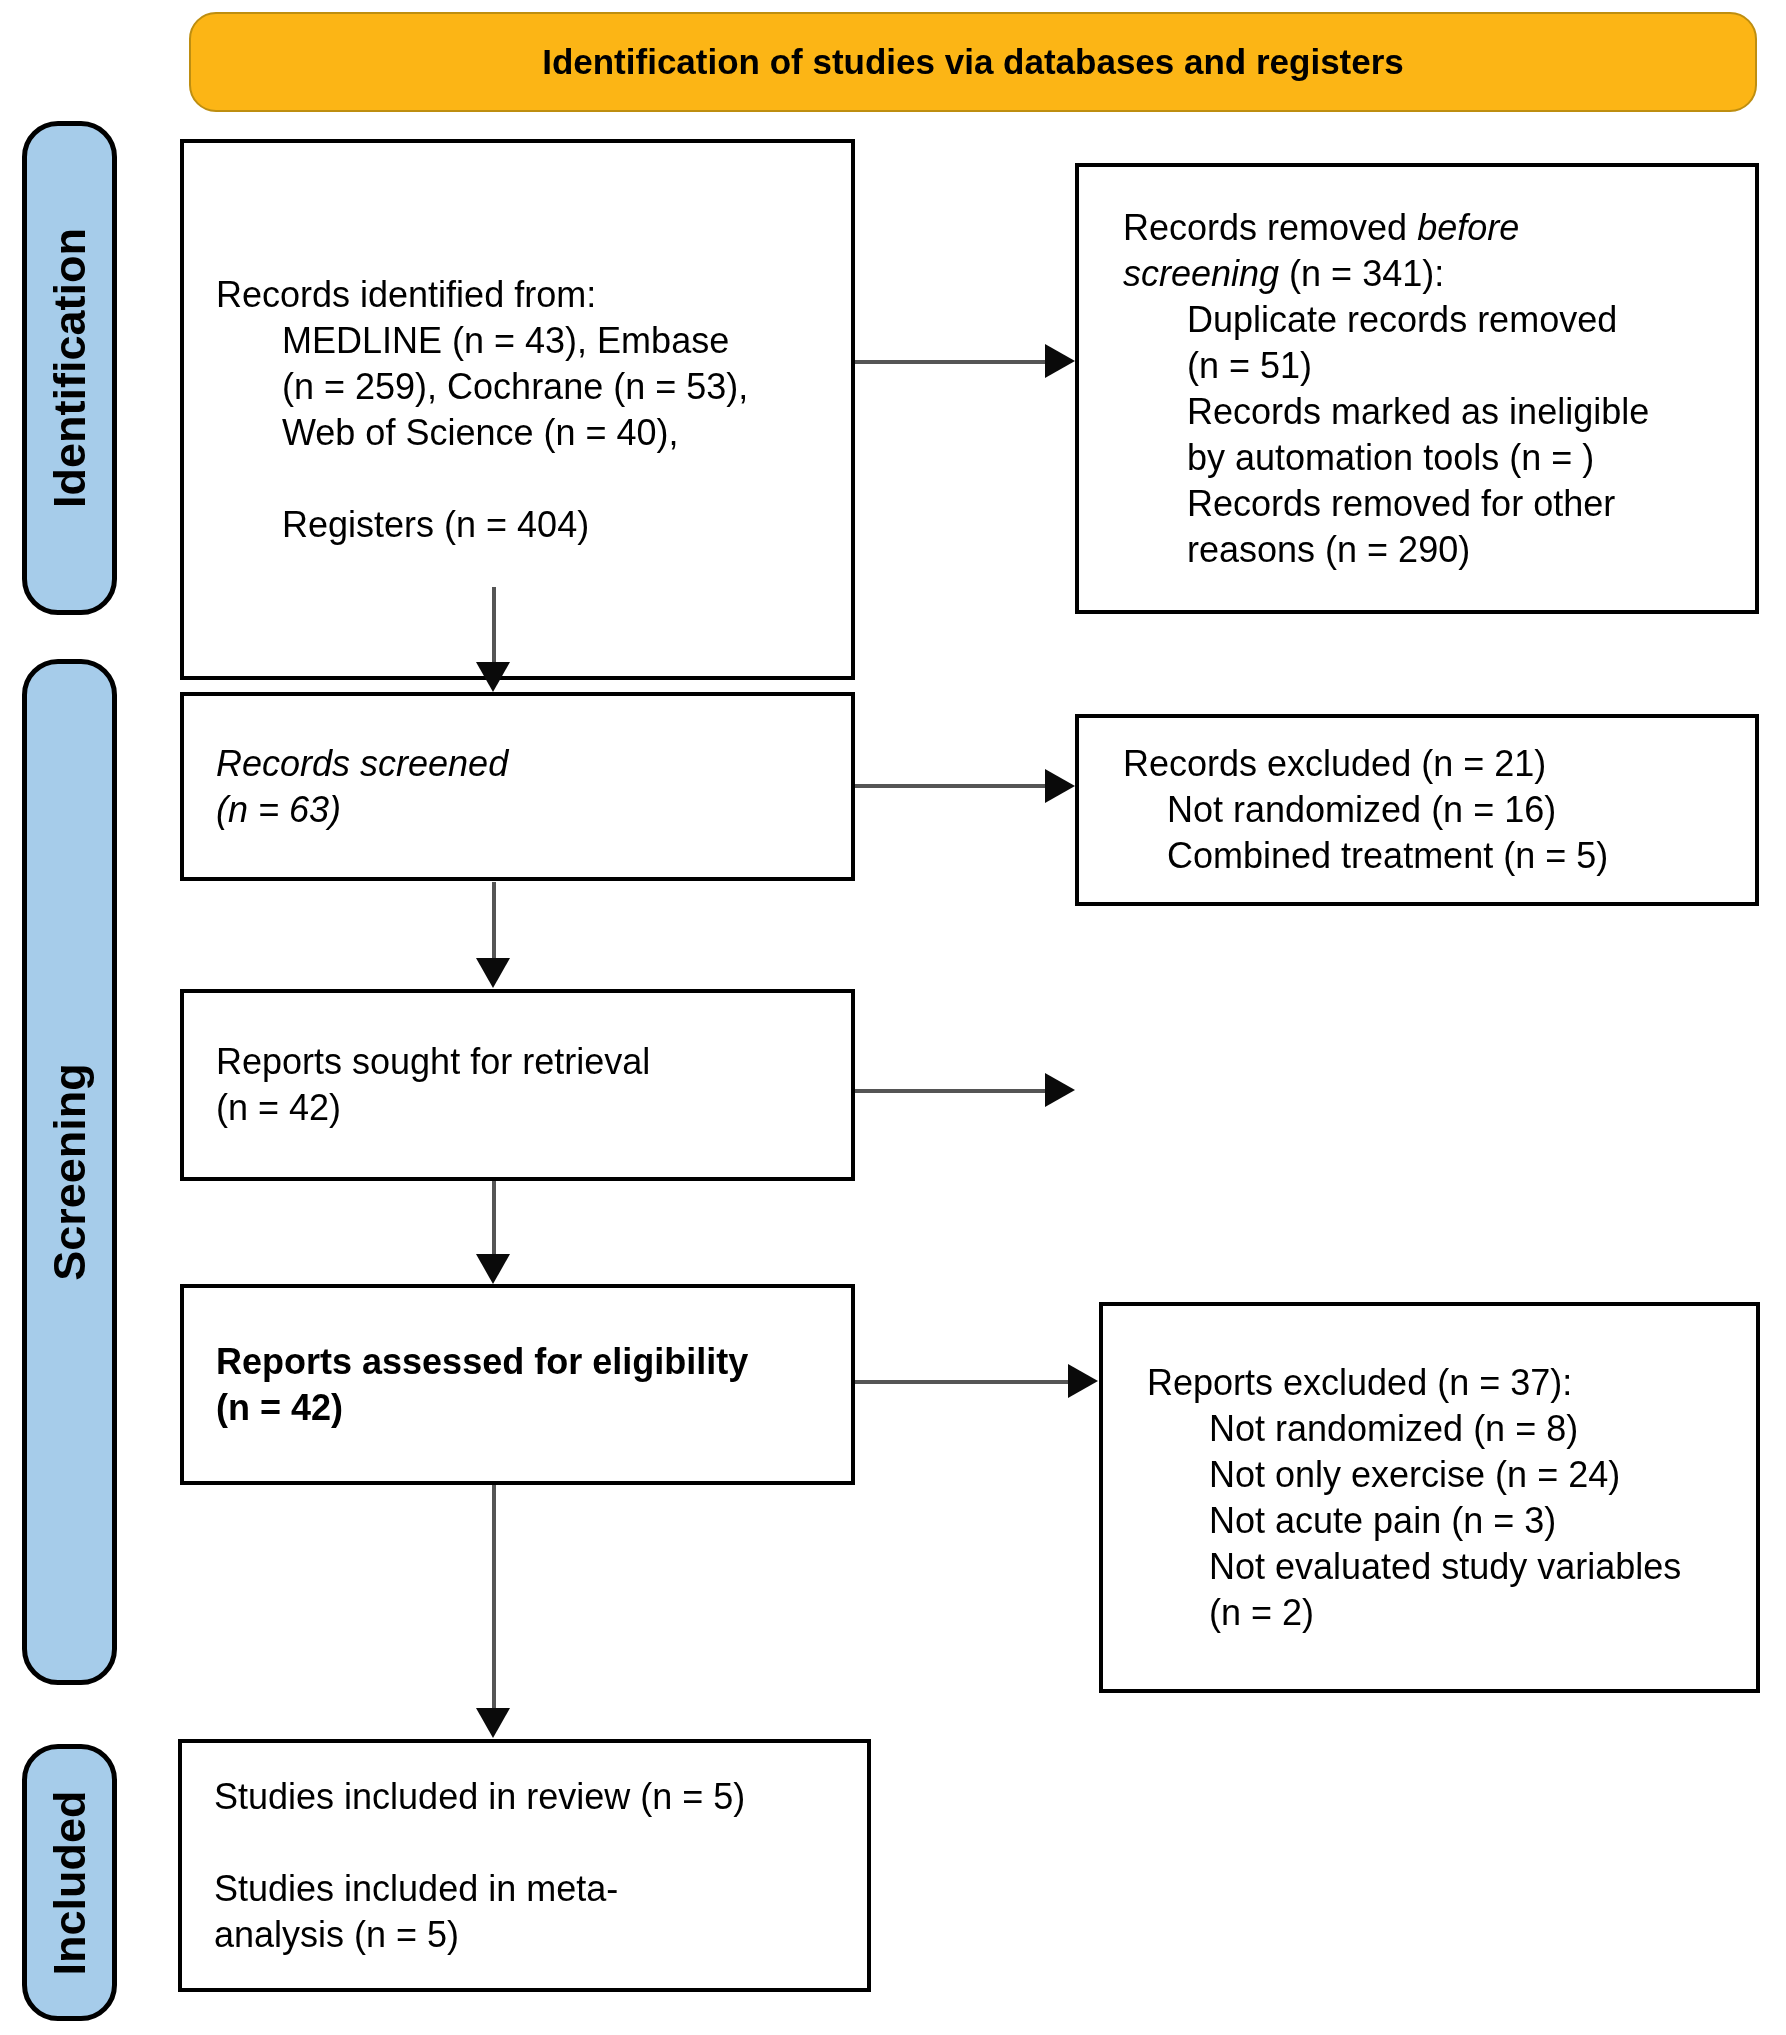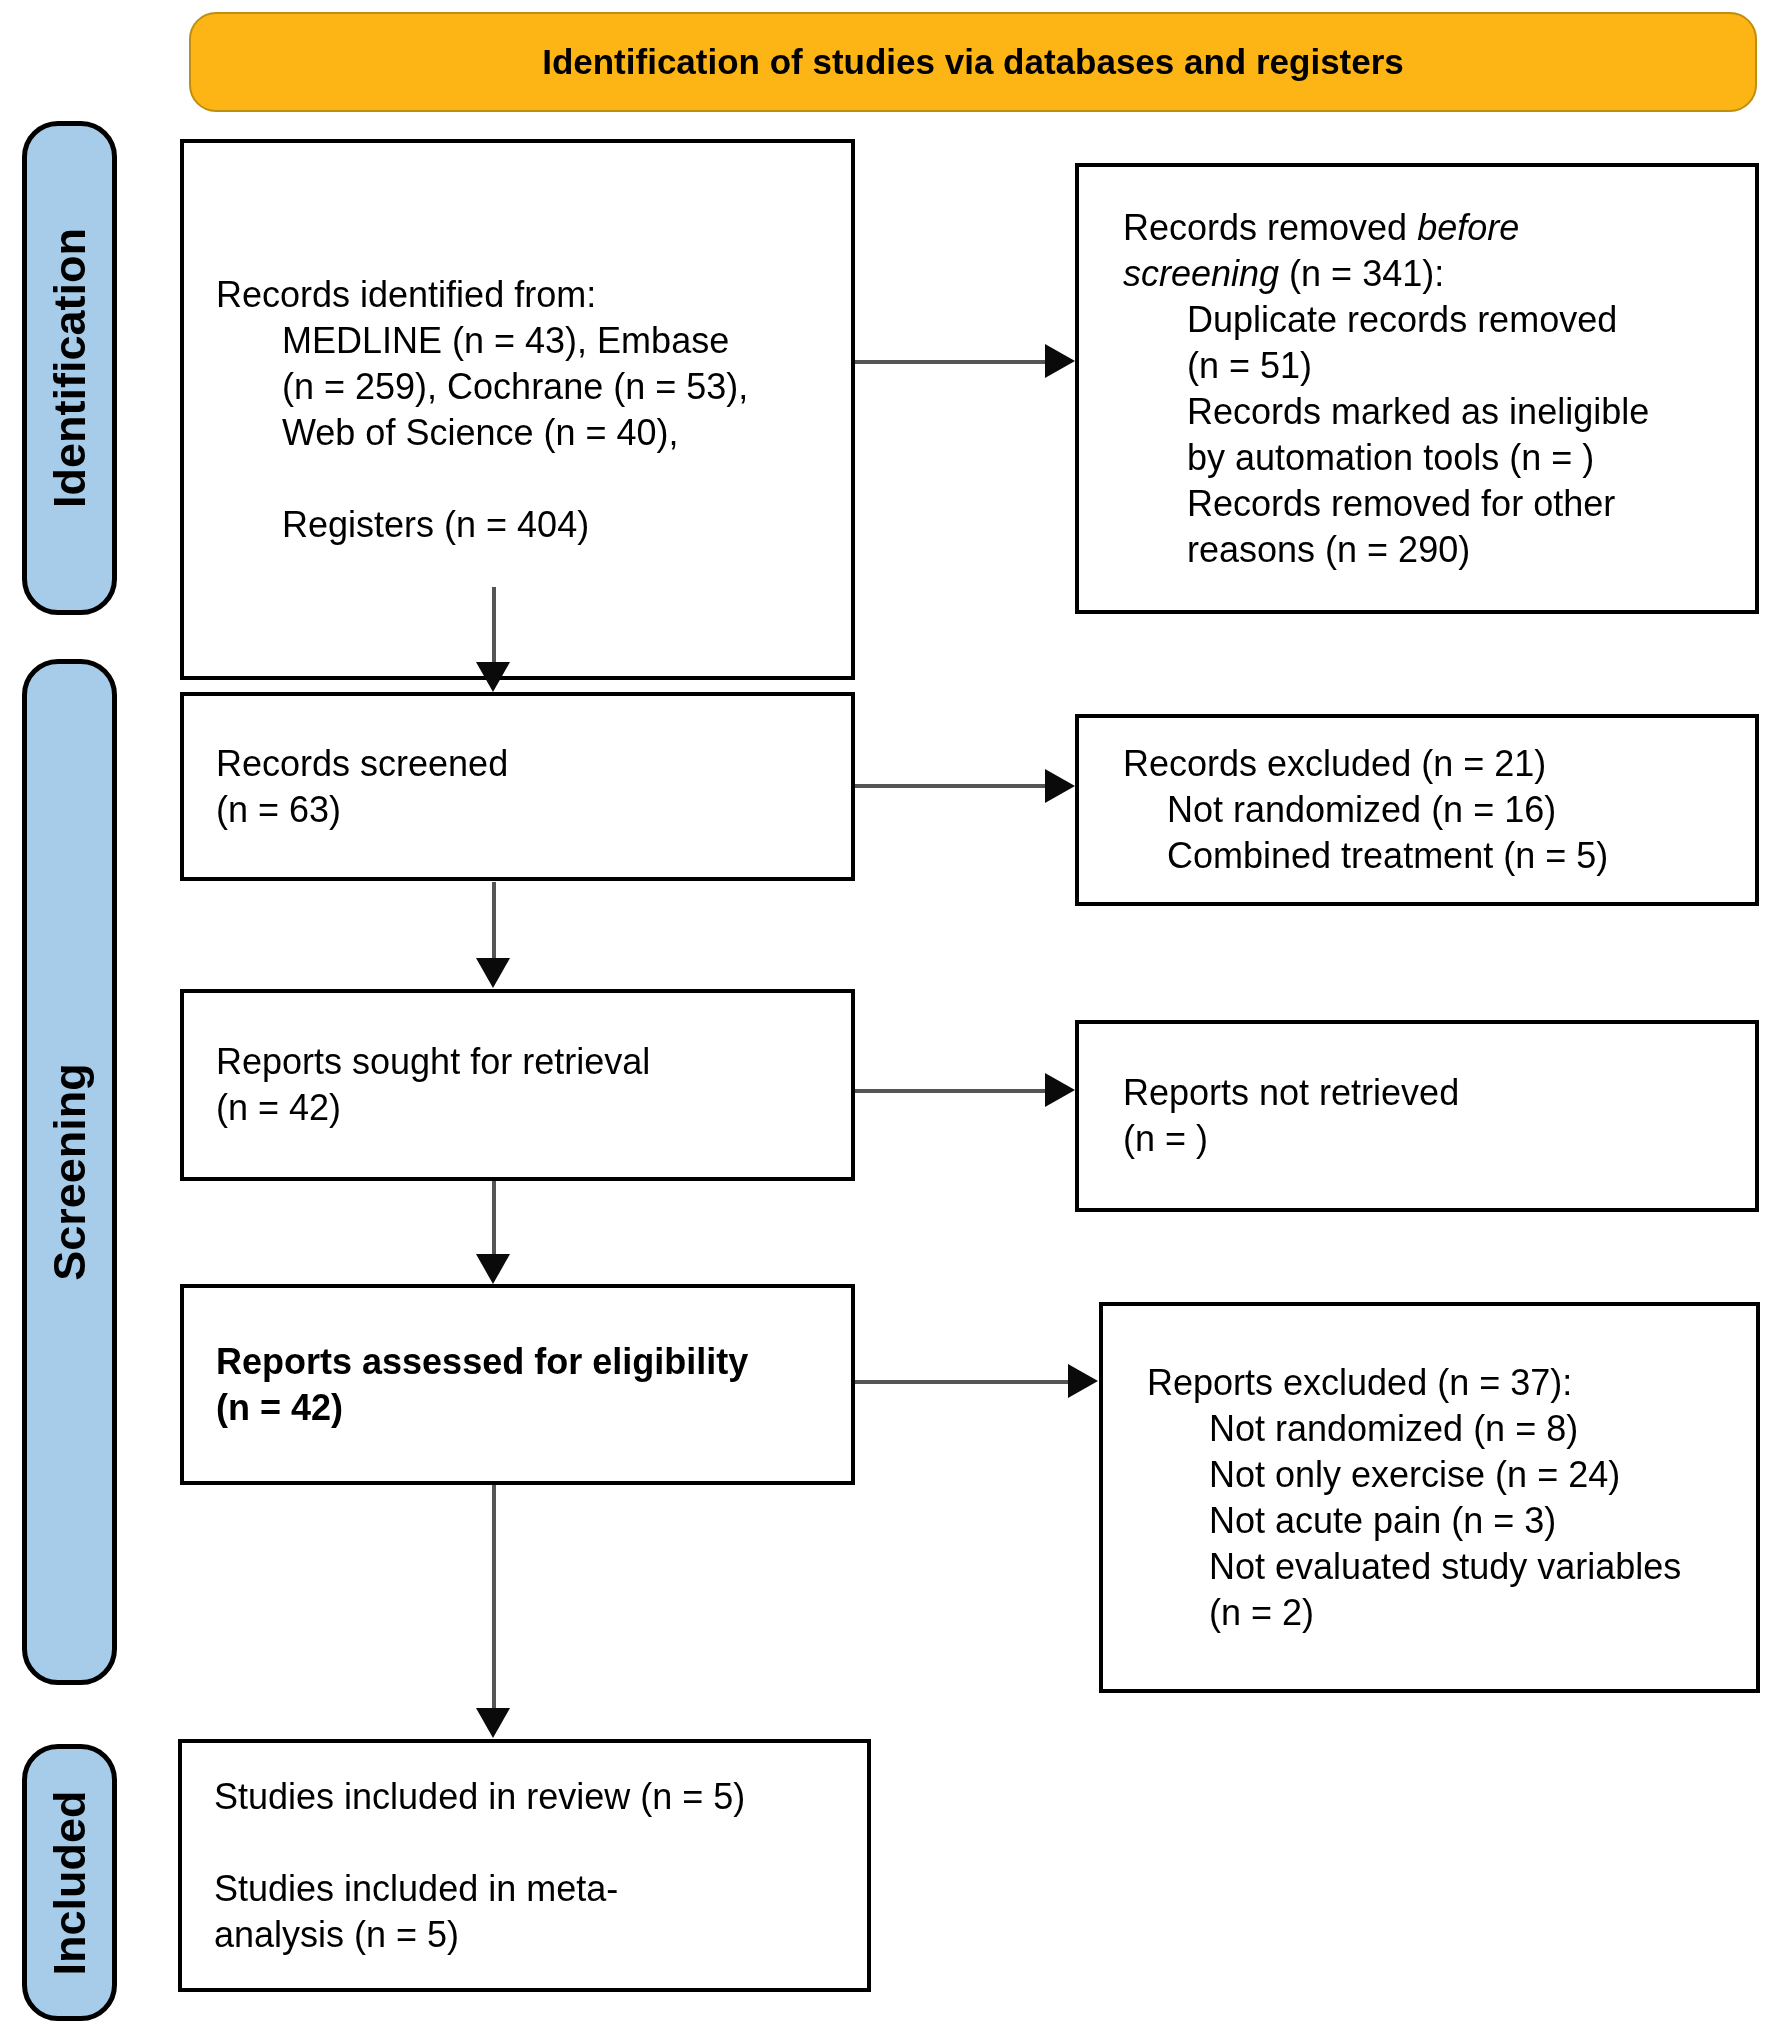--- a/index.html
+++ b/index.html
@@ -99,40 +99,36 @@
     <div class="ln"><span>Records removed </span><span class="it">before</span></div>
     <div class="ln"><span class="it">screening</span><span> (n = 341):</span></div>
     <div class="ln ind">Duplicate records removed</div>
     <div class="ln ind">(n = 51)</div>
     <div class="ln ind">Records marked as ineligible</div>
     <div class="ln ind">by automation tools (n = )</div>
     <div class="ln ind">Records removed for other</div>
     <div class="ln ind">reasons (n = 290)</div>
   </div>
 
-  <div class="flow-box box-left" style="left:180px; top:692px; width:675px; height:189px;">
+  <div class="flow-box box-left" style="left:180px; top:692px; width:675px; height:189px;font-style:italic;">
     <div class="ln">Records screened</div>
     <div class="ln">(n = 63)</div>
   </div>
 
   <div class="flow-box box-right" style="left:1075px; top:690px; width:684px; height:192px; --ind:44px;">
     <div class="ln">Records excluded (n = 21)</div>
     <div class="ln ind">Not randomized (n = 16)</div>
     <div class="ln ind">Combined treatment (n = 5)</div>
   </div>
 
   <div class="flow-box box-left" style="left:180px; top:989px; width:675px; height:192px;">
     <div class="ln">Reports sought for retrieval</div>
     <div class="ln">(n = 42)</div>
   </div>
 
-  <div class="flow-box box-right" style="left:1075px; top:996px; width:684px; height:192px;">
-    <div class="ln">Reports not retrieved</div>
-    <div class="ln">(n = )</div>
-  </div>
 
   <div class="flow-box box-left" style="left:180px; top:1284px; width:675px; height:201px;font-weight:bold;">
     <div class="ln">Reports assessed for eligibility</div>
     <div class="ln">(n = 42)</div>
   </div>
 
   <div class="flow-box box-right" style="left:1099px; top:1278px; width:661px; height:391px; --ind:62px;">
     <div class="ln">Reports excluded (n = 37):</div>
     <div class="ln ind">Not randomized (n = 8)</div>
     <div class="ln ind">Not only exercise (n = 24)</div>

